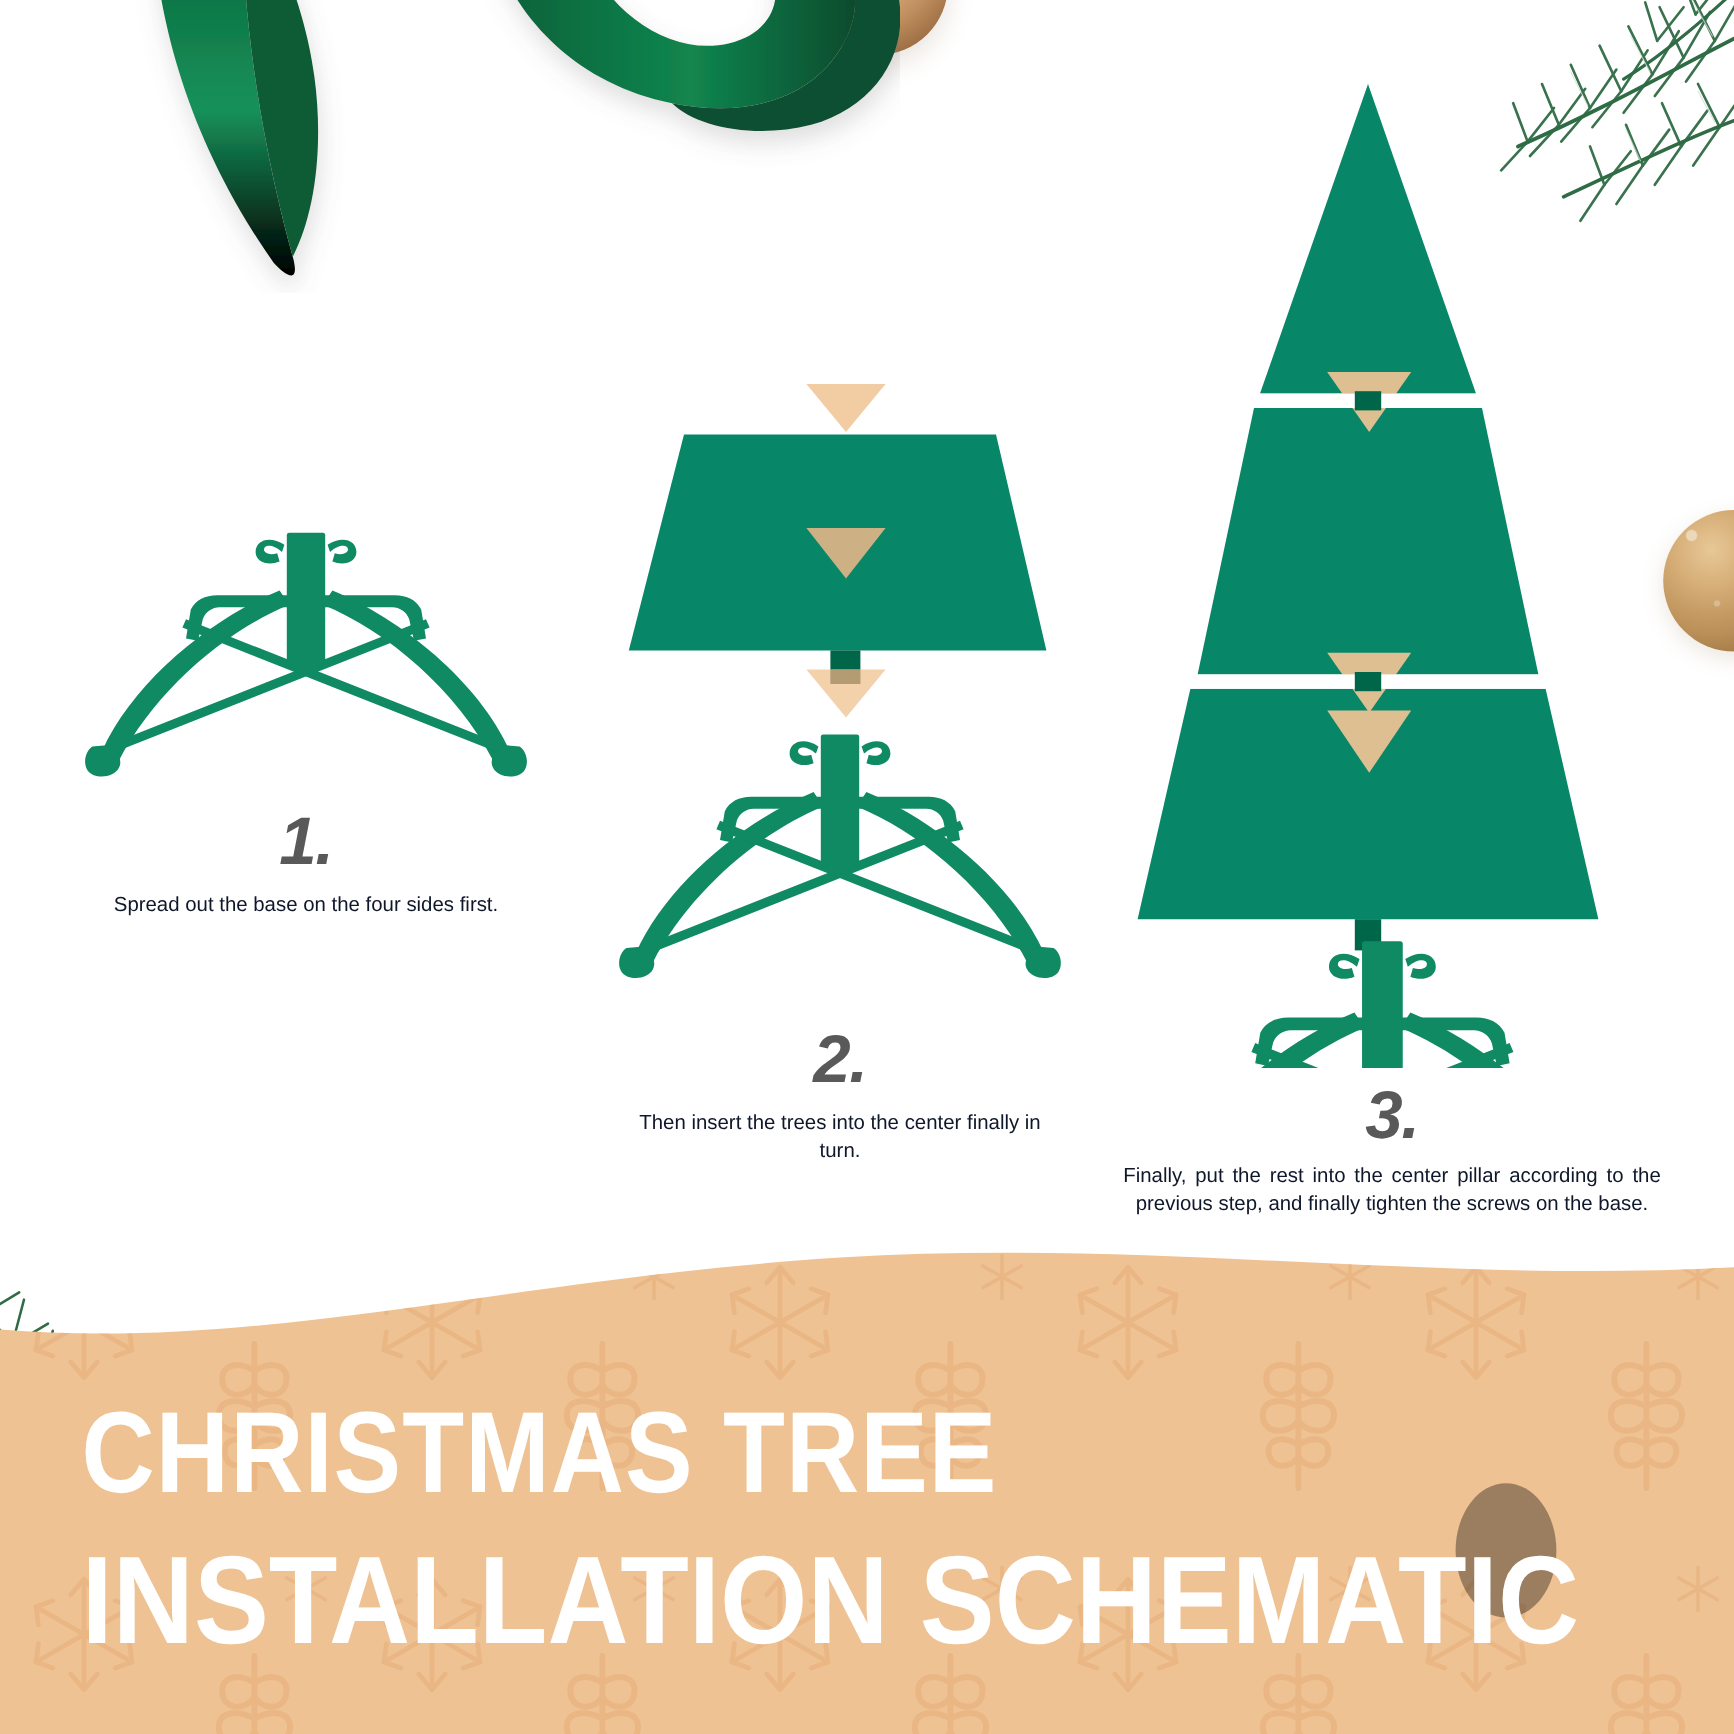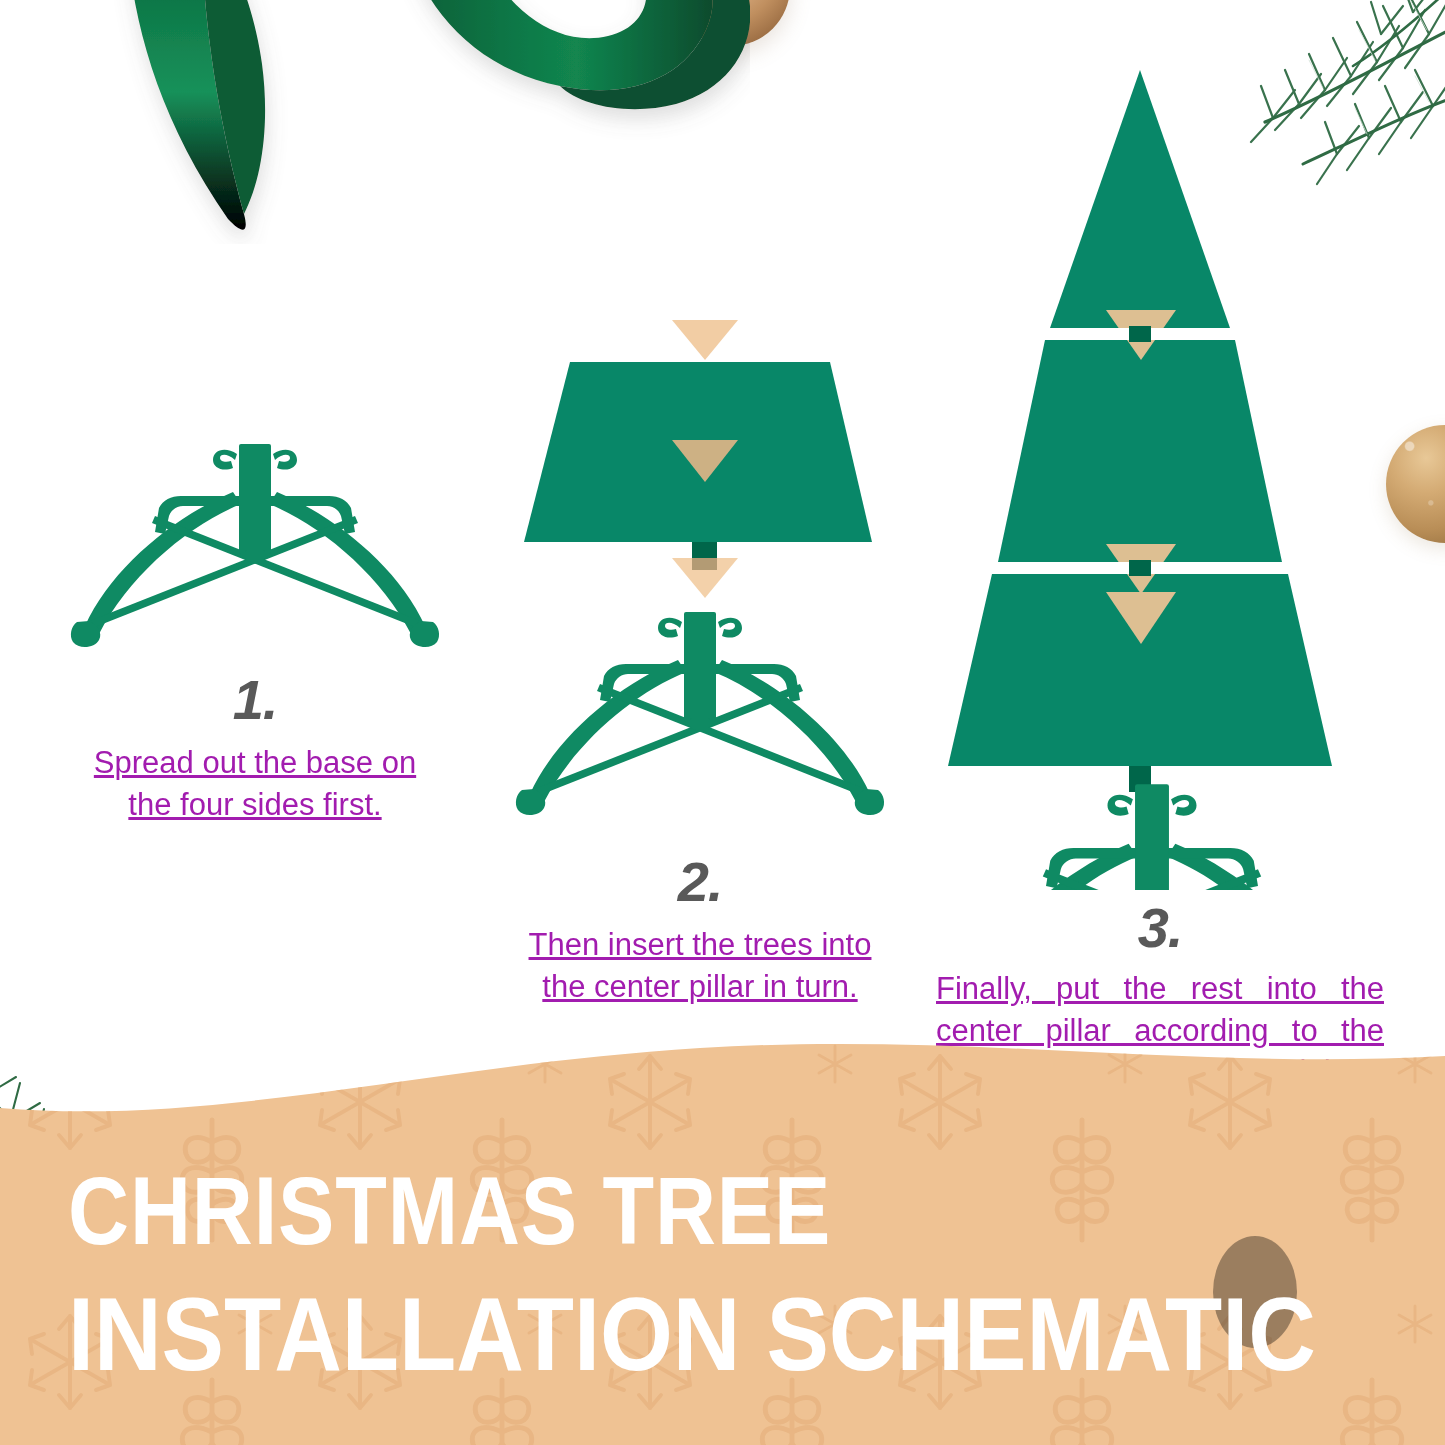--- a/index.html
+++ b/index.html
@@ -64,25 +64,24 @@
     font-weight: bold;
     font-style: italic;
     font-size: 56px;
     color: #595959;
     text-align: center;
     line-height: 1;
     letter-spacing: -1px;
   }
   .caption-txt {
     font-family: "Liberation Sans", sans-serif;
-    font-size: 31px;
-    color: #a21caf;
+    font-size: 17px;
+    color: #0f172a;
     text-align: center;
     line-height: 1.34;
-    text-decoration: underline;
   }
   .caption-txt.justify { text-align: justify; text-align-last: center; }
 
   
   .banner {
     position: absolute;
     left: 0; top: 1030px;
     width: 1445px; height: 415px;
     overflow: hidden;
   }
@@ -324,21 +323,21 @@
           <path d="M218 24 C 230 16, 242 20, 242 30 C 242 38, 232 42, 222 38 L 224 31
                    C 230 33, 235 31, 235 28 C 235 24, 228 23, 220 30 Z"></path>
           <path d="M22 192 C 16 196, 14 206, 18 212 C 24 220, 40 218, 44 210
                    C 48 203, 42 194, 34 191 Z"></path>
           <path d="M378 192 C 384 196, 386 206, 382 212 C 376 220, 360 218, 356 210
                    C 352 203, 358 194, 366 191 Z"></path>
         </g>
       </svg>
 
       <div class="caption-num" style="width:400px; margin-top:30px;">2.</div>
-      <div class="caption-txt" style="width:360px; margin:14px auto 0;">Then insert the trees into the center pillar in turn.</div>
+      <div class="caption-txt" style="width:360px; margin:14px auto 0;">Then insert the trees into the center finally in turn.</div>
     </div>
 
     <div class="step" style="left:930px; top:60px; width:460px;">
 
       <svg width="460" height="830" viewBox="0 0 460 830">
 
         <path d="M210 10 L 300 268 L 120 268 Z" fill="#088768"></path>
 
         <path d="M115 280 L 305 280 L 352 502 L 68 502 Z" fill="#088768"></path>
 

